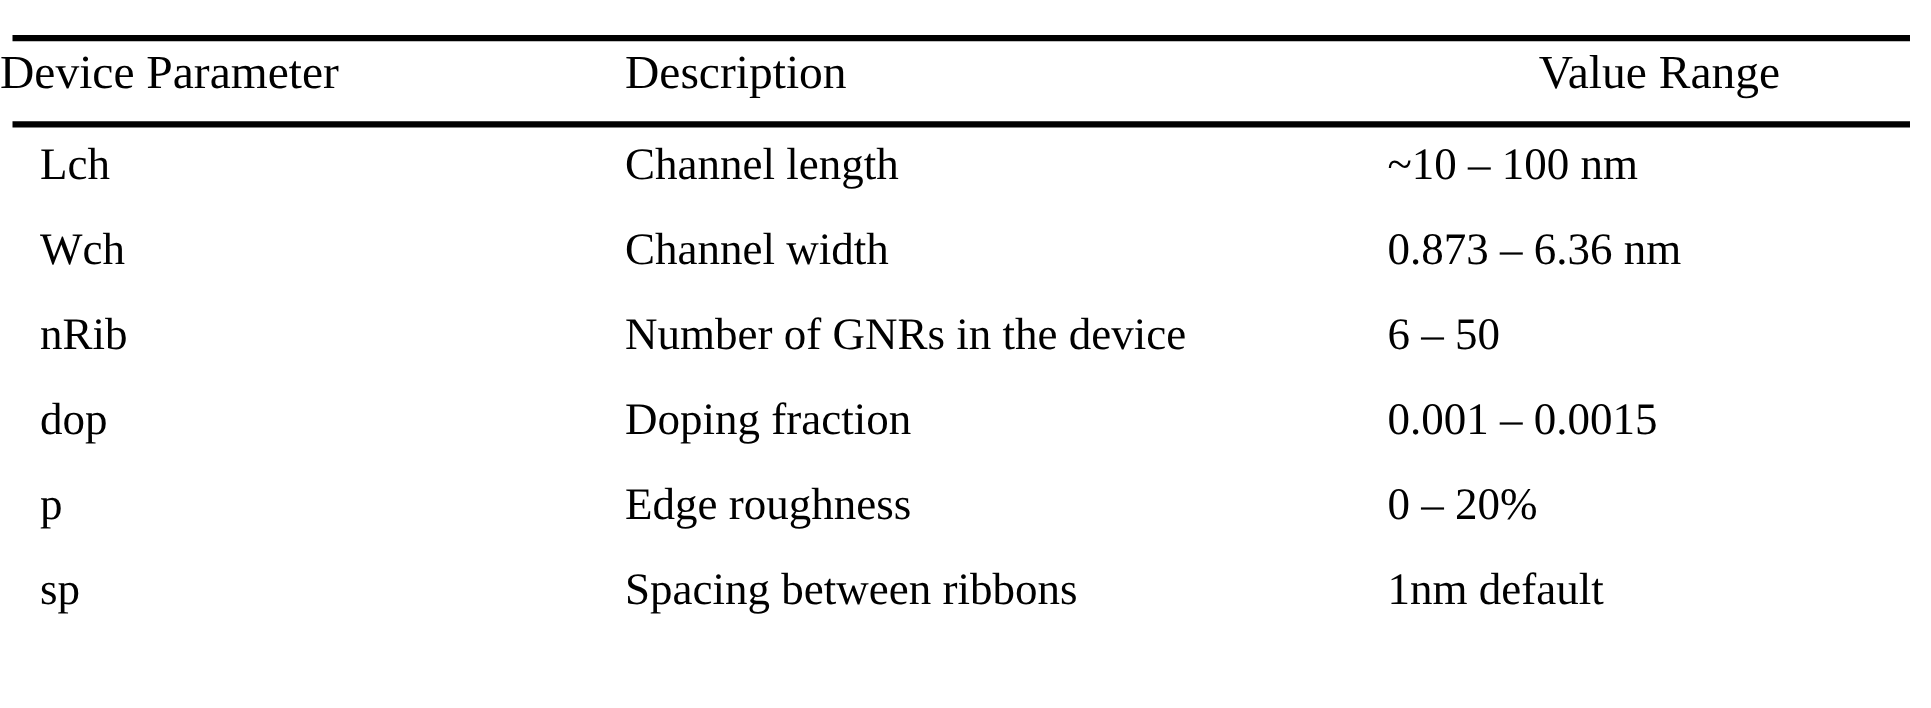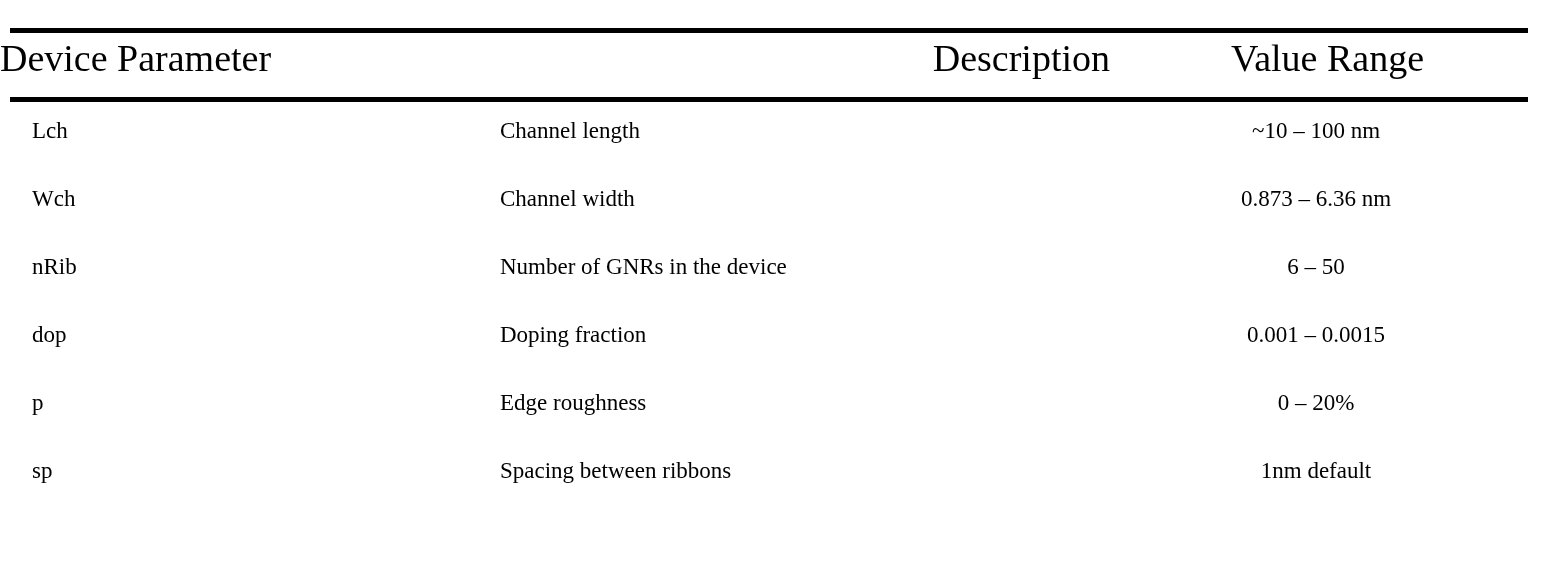--- a/index.html
+++ b/index.html
@@ -61,44 +61,44 @@
     height: 77px;
     font-size: 38px;
     line-height: 77px;
     vertical-align: middle;
   }
   th.th-param {
     text-align: left;
     padding-left: 32px;
   }
   th.th-desc {
-    text-align: right;
+    text-align: left;
     padding-right: 0px;
   }
   th.th-value {
     text-align: center;
     padding-right: 10px;
   }
 
   
   tr.data-row td {
     height: 68px;
-    font-size: 23px;
+    font-size: 36px;
     line-height: 68px;
     vertical-align: middle;
   }
   tr.data-row td.td-param {
     text-align: left;
     padding-left: 32px;
   }
   tr.data-row td.td-desc {
     text-align: left;
   }
   tr.data-row td.td-value {
-    text-align: center;
+    text-align: left;
     padding-right: 23px;
   }
 </style>
 </head>
 <body>
 
 <div id="table-root">
 
   <div class="rule rule-top"></div>
   <div class="rule rule-header"></div>

